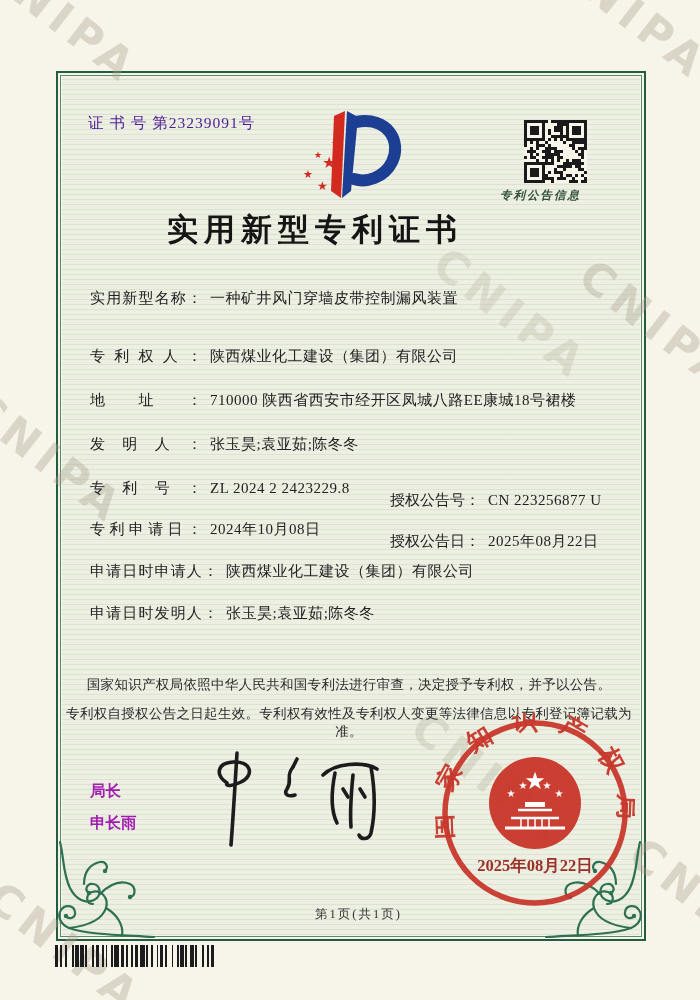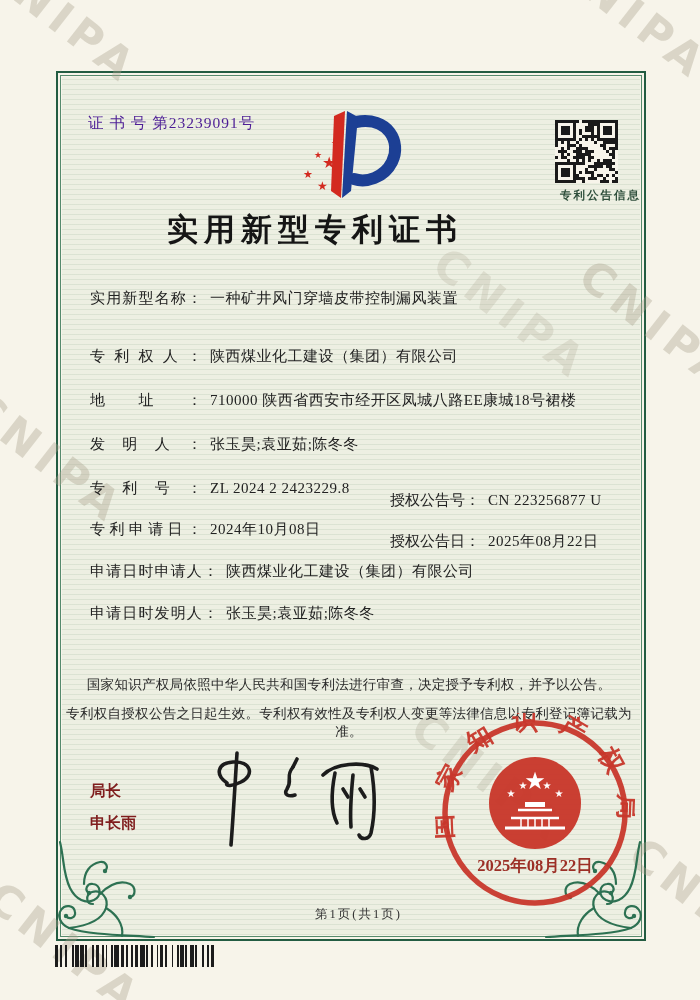--- a/index.html
+++ b/index.html
@@ -15,35 +15,35 @@
          background-image:repeating-linear-gradient(0deg,rgba(110,150,115,0.14) 0px,rgba(110,150,115,0.14) 1px,transparent 1px,transparent 5px);}
 
   
   .wm{position:absolute;font-family:"DejaVu Sans",sans-serif;font-weight:bold;
       font-size:44px;letter-spacing:7px;color:rgba(170,164,142,0.38);
       transform:rotate(38deg);z-index:1;white-space:nowrap;pointer-events:none;}
 
   
   .content{position:absolute;inset:0;z-index:2;}
   .cert-no{position:absolute;left:88px;top:113px;font-size:15.5px;letter-spacing:1px;color:#4c1d95;}
-  .qr-wrap{position:absolute;left:531px;top:120px;width:110px;text-align:right;}
+  .qr-wrap{position:absolute;left:500px;top:120px;width:110px;text-align:left;font-style:italic;}
   .qr-label{margin-top:5px;font-size:11.5px;letter-spacing:2px;color:#2f4f3c;font-weight:bold;}
   .title{position:absolute;left:56px;top:209px;width:518px;text-align:center;
          font-size:31px;font-weight:bold;letter-spacing:6px;color:#151515;}
 
   .row{position:absolute;left:90px;width:524px;font-size:15px;color:#222;white-space:nowrap;}
   .flabel{display:inline-block;width:112px;text-align:justify;text-align-last:justify;-moz-text-align-last:justify;color:#222;}
   .flabel.wide{width:128px;}
   .fvalue{margin-left:8px;letter-spacing:0.5px;}
   .cell.rightcol{position:absolute;left:300px;top:12px;}
   .rlabel{color:#222;}
 
   .statement{position:absolute;left:56px;width:586px;text-align:center;
              font-size:13.5px;letter-spacing:0.3px;color:#2a2a2a;}
-  .signer{position:absolute;left:90px;font-size:15.5px;font-weight:600;color:#7f1d1d;}
+  .signer{position:absolute;left:90px;font-size:15.5px;font-weight:600;color:#a21caf;}
   .footer-page{position:absolute;left:56px;top:906px;width:605px;text-align:center;
                font-size:12.5px;letter-spacing:2px;color:#333;}
   .barcode{position:absolute;left:55px;top:945px;height:22px;display:flex;align-items:stretch;}
   .barcode span{display:block;height:100%;}
 
   svg{display:block;}
   .abs{position:absolute;}
   .seal-svg{z-index:5;}
   .ornament-svg{z-index:1;pointer-events:none;}
 </style>

